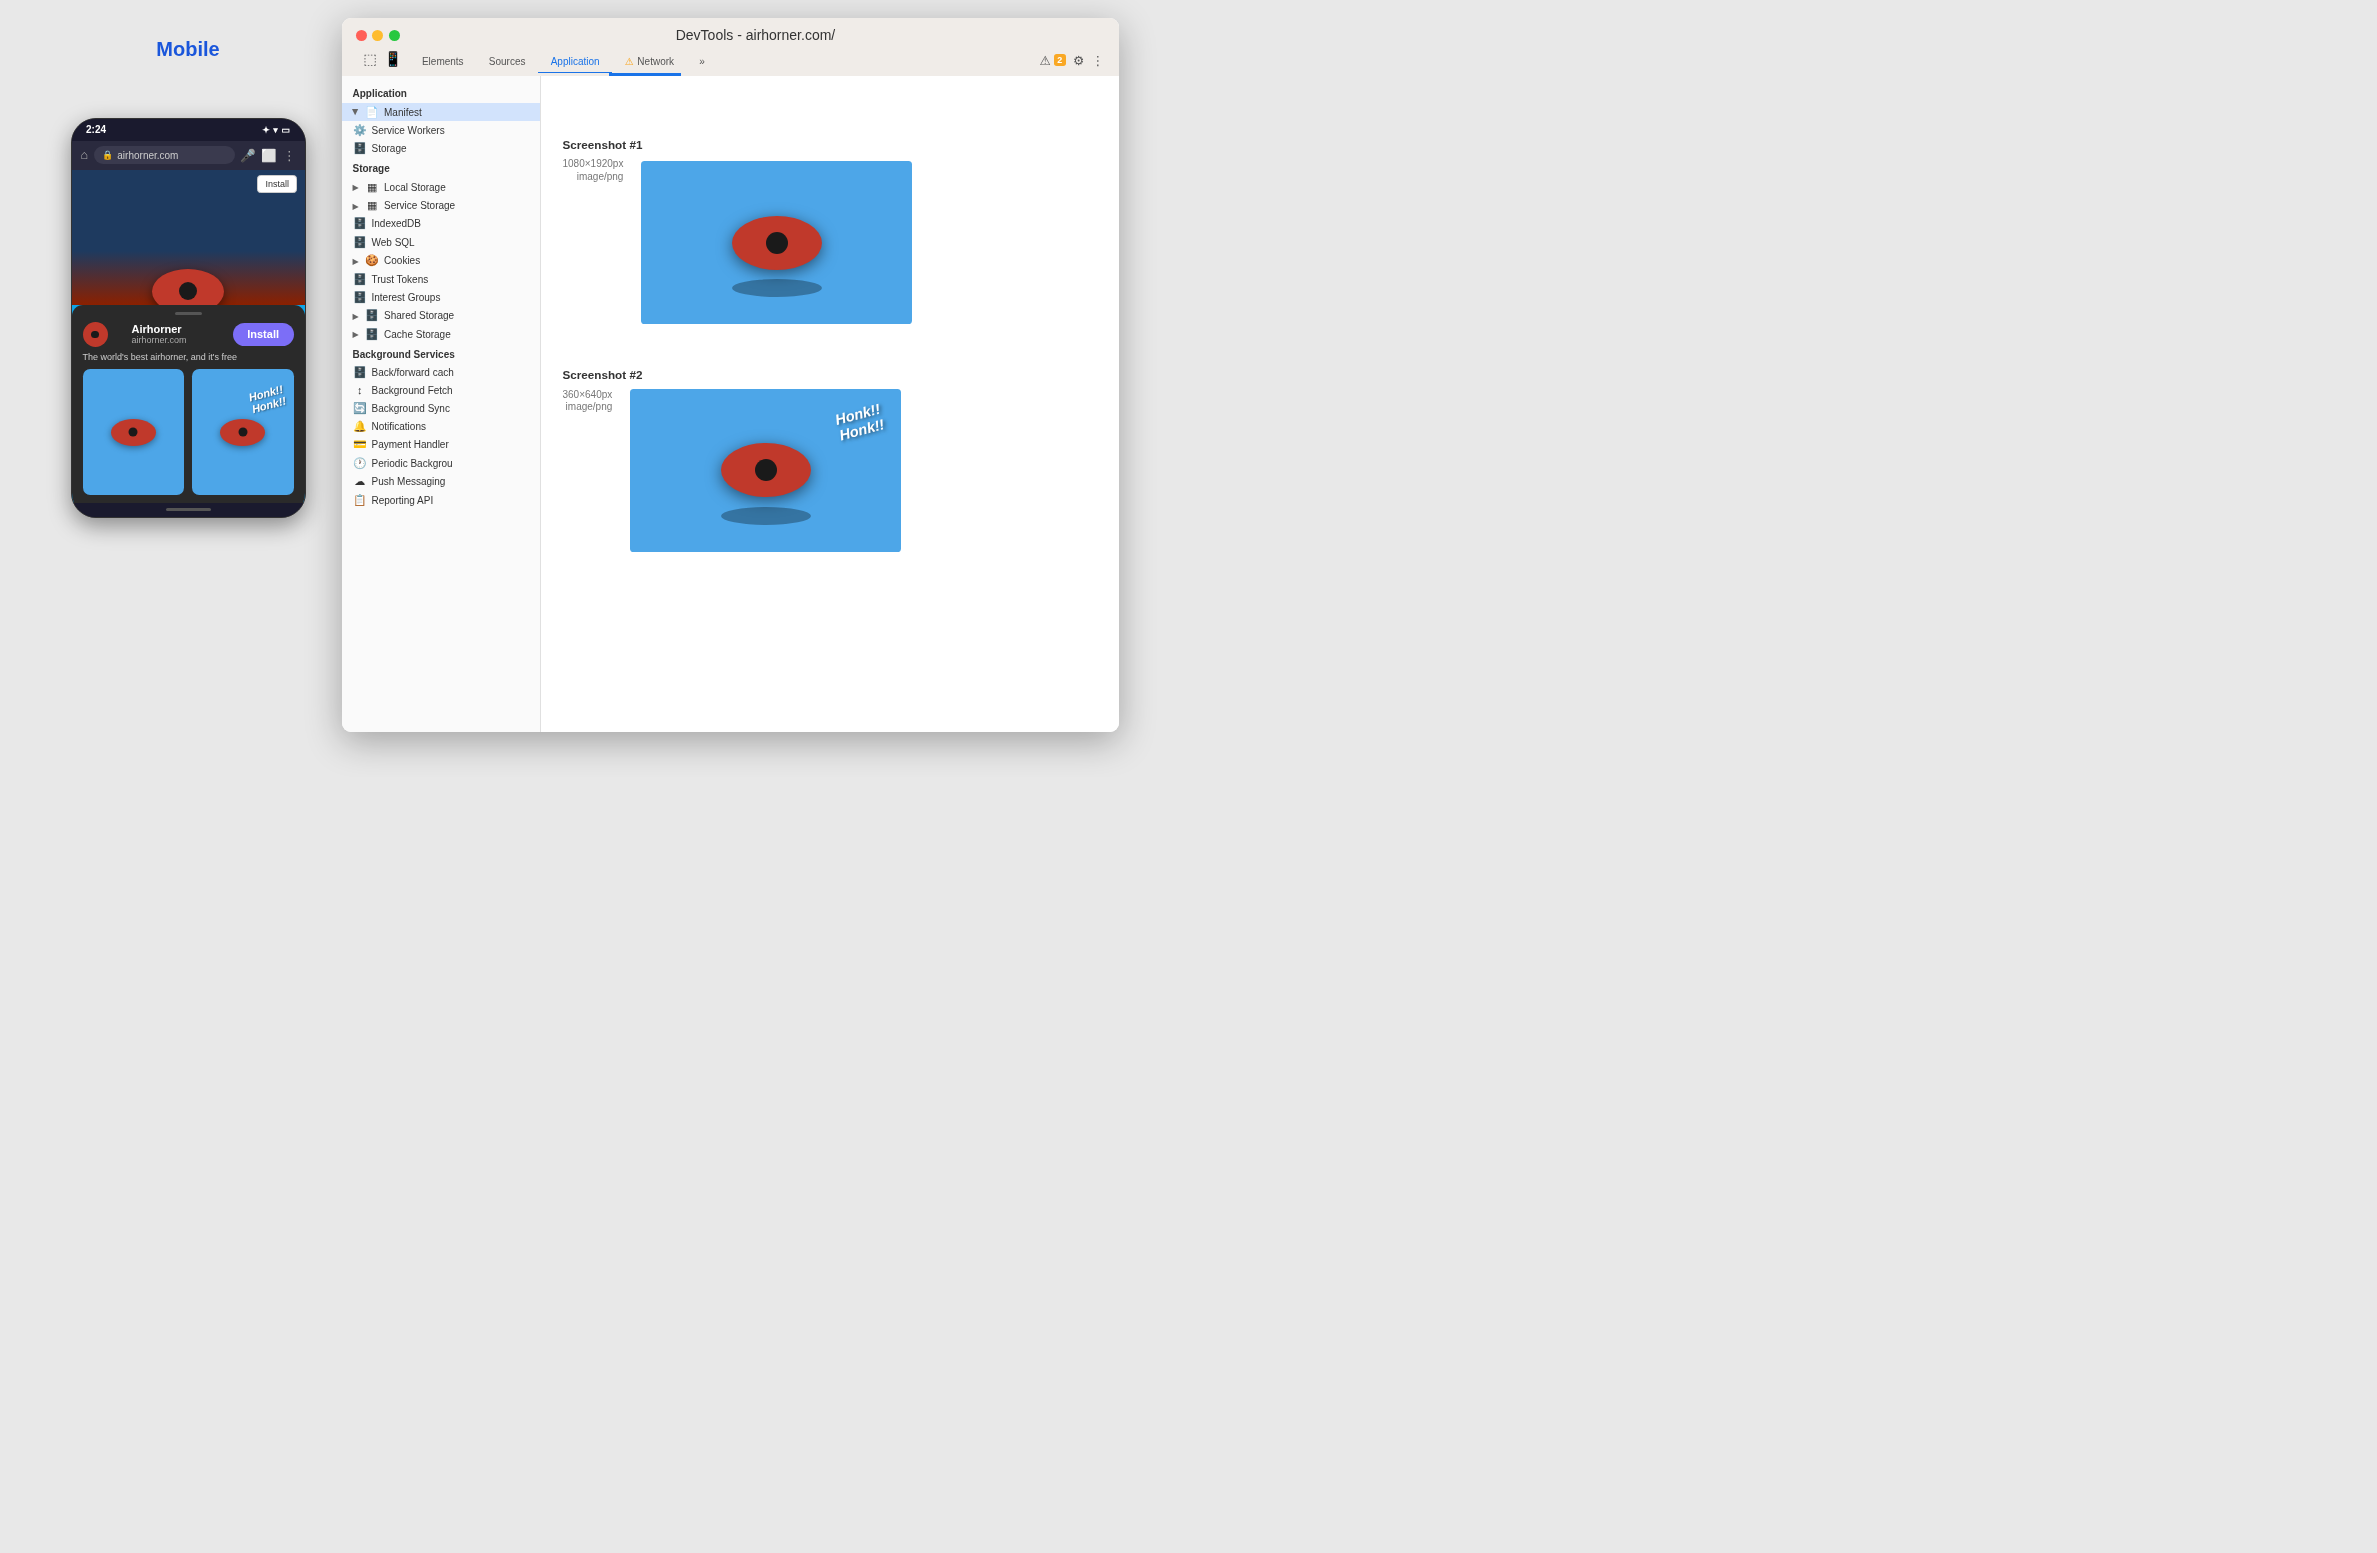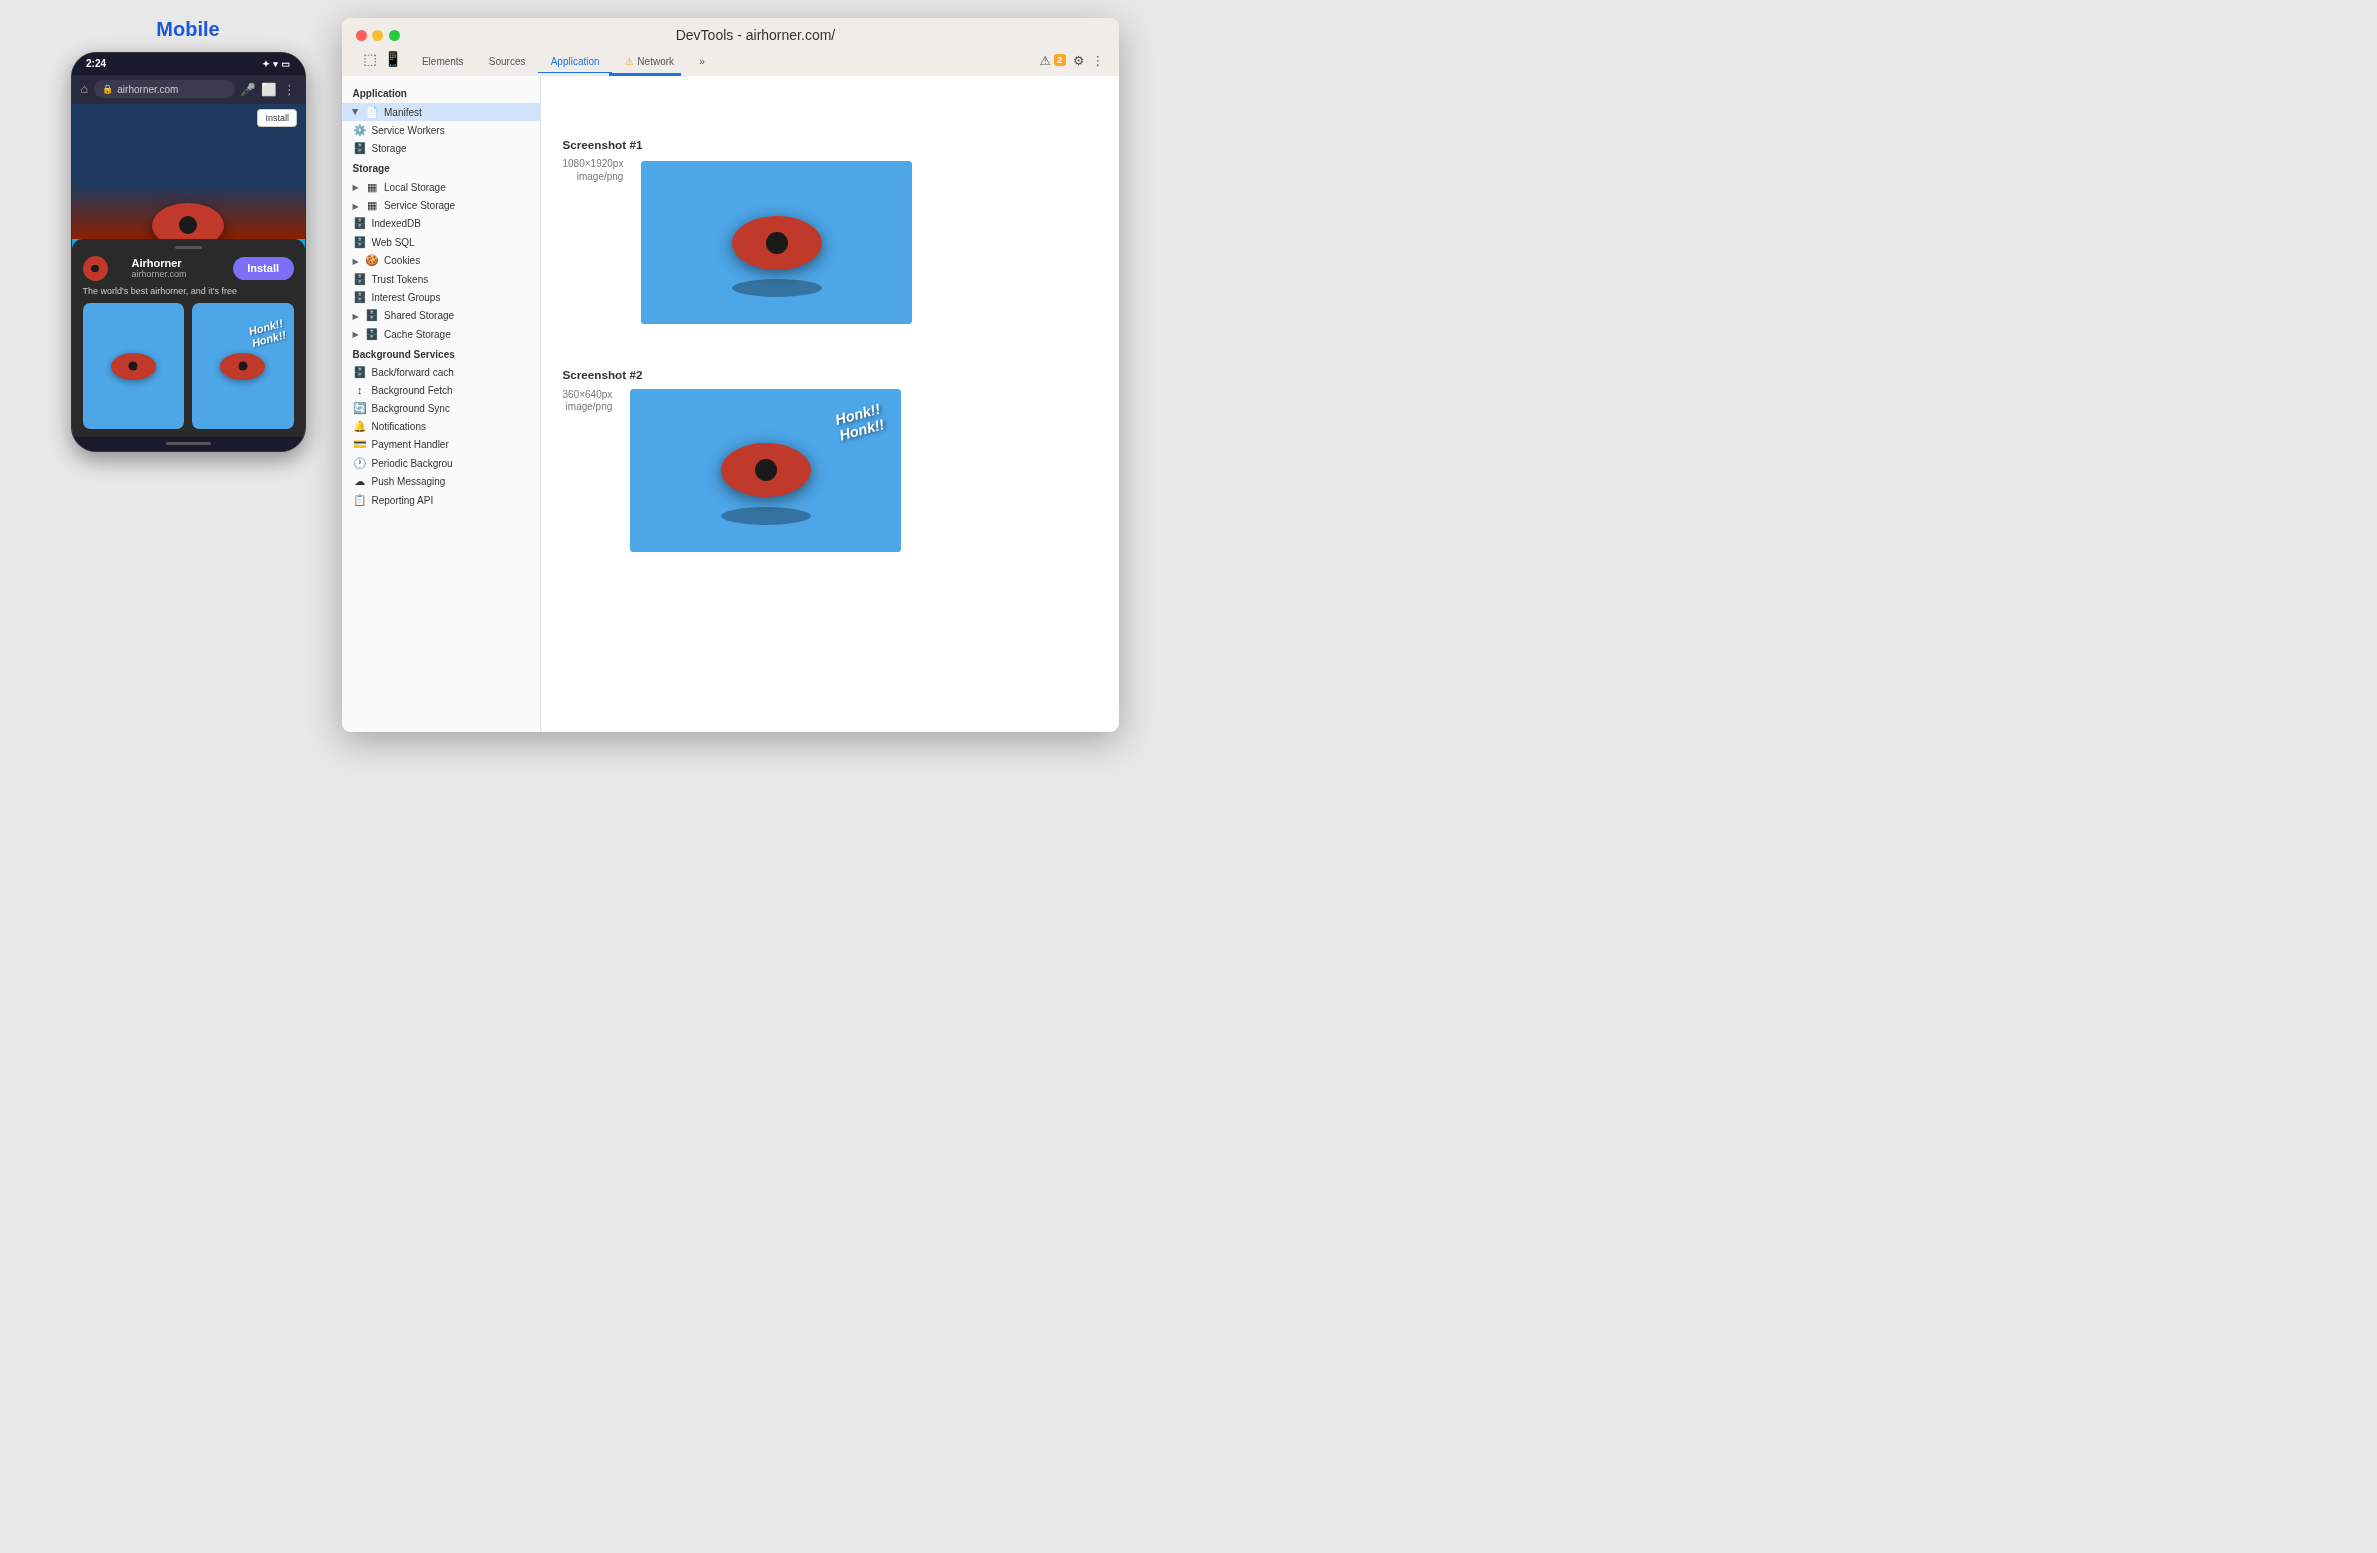--- a/index.html
+++ b/index.html
@@ -19,28 +19,30 @@
     .mobile-container {
       display: flex;
       flex-direction: column;
       align-items: center;
     }
     .mobile-label {
       font-size: 20px;
       font-weight: bold;
       color: #1a56db;
       margin-bottom: 11px;
+      margin-top: 20px;
     }
     .phone {
       width: 235px;
       background: #1a1a2e;
       border-radius: 25px;
       overflow: hidden;
       border: 1.8px solid #333;
       box-shadow: 0 7.2px 22px rgba(0,0,0,0.4);
+      margin-top: 46px;
     }
     .phone-status-bar {
       background: #1a1a2e;
       display: flex;
       justify-content: space-between;
       align-items: center;
       padding: 5.4px 14.5px;
       color: white;
       font-size: 10px;
       font-weight: 600;

